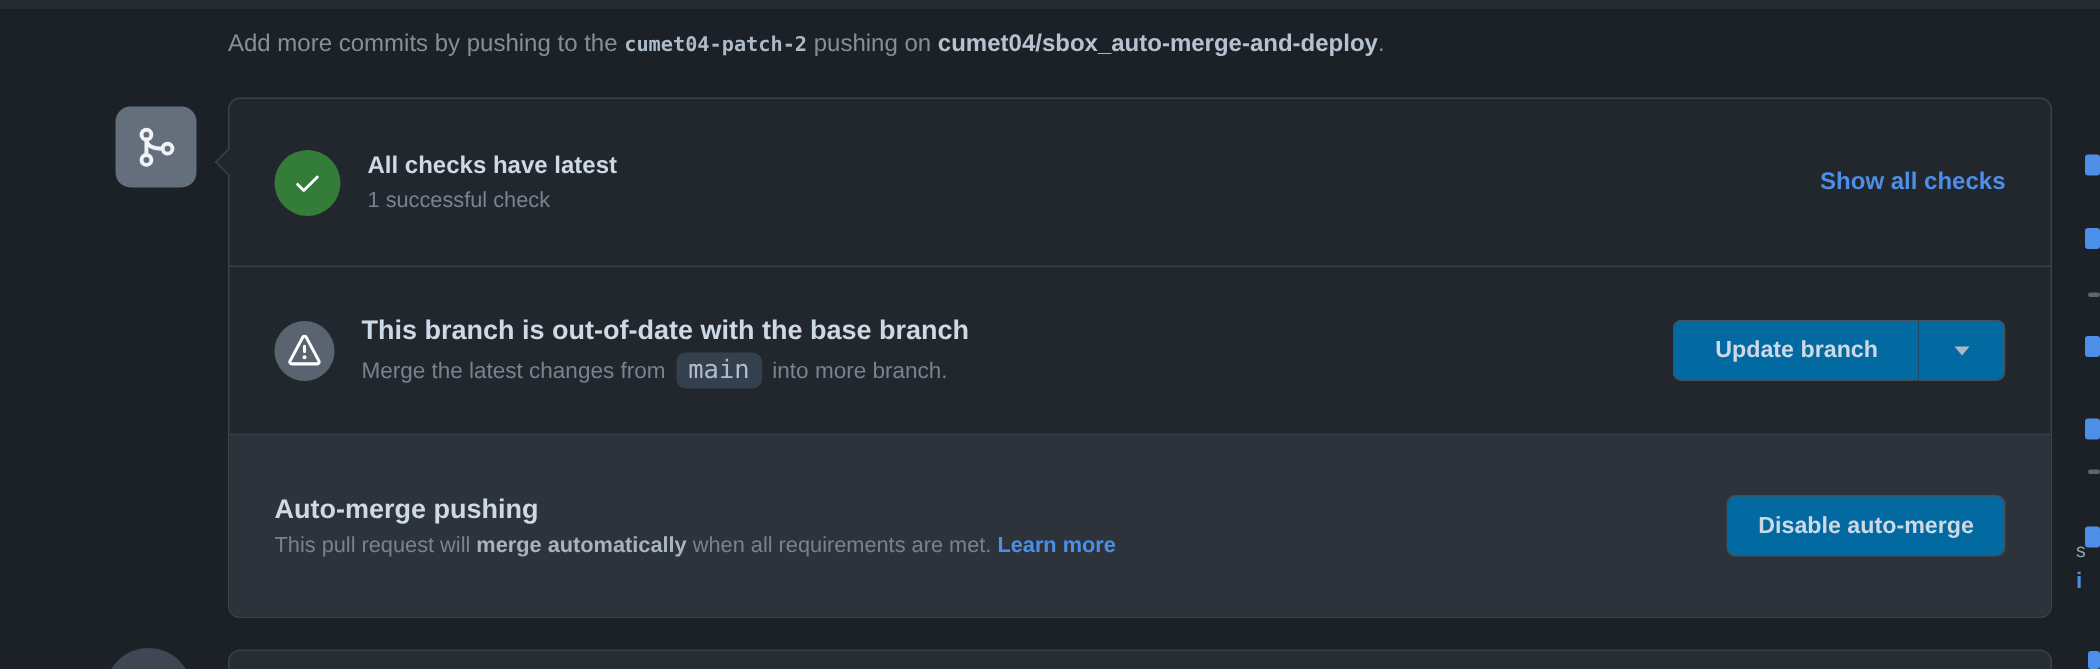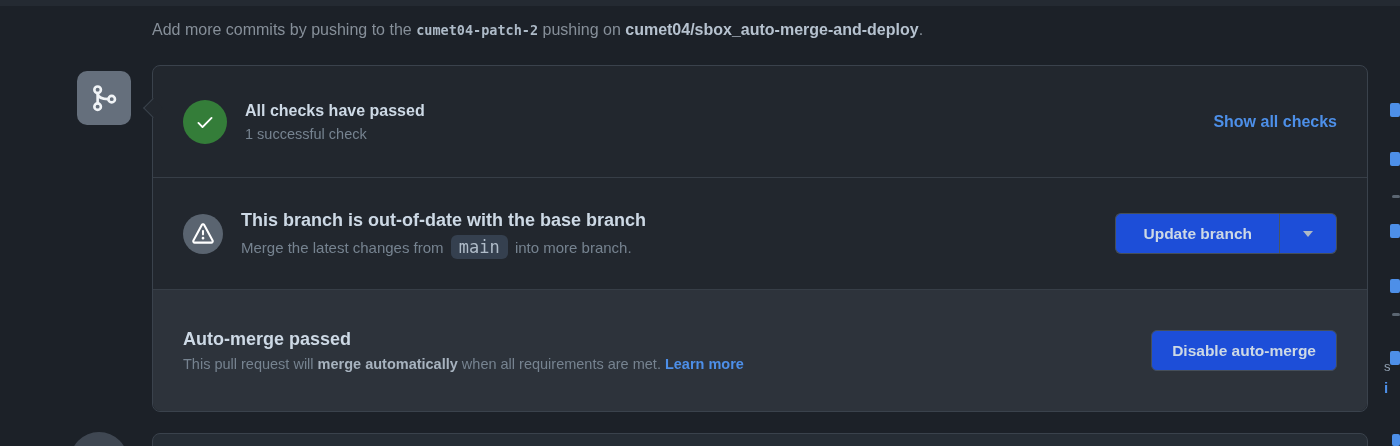--- a/index.html
+++ b/index.html
@@ -53,21 +53,21 @@
   .link{color:#4d8fe8;text-decoration:none;cursor:pointer;font-weight:bold;}
   .link-lg{font-size:16px;}
   .branch-pill{
     font-family:"DejaVu Sans Mono",monospace;font-size:17px;color:#b0bcc9;
     background:#35404f;border-radius:6px;padding:2px 8px;margin:0 3px;
     text-decoration:none;cursor:pointer;
   }
   .right-action{margin-left:auto;}
 
   .btn{
-    background:#1d4ed8;border:1px solid #454f5a;color:#cdd9e5;
+    background:#0369a1;border:1px solid #454f5a;color:#cdd9e5;
     font-family:"Liberation Sans",sans-serif;font-weight:600;font-size:15.5px;
     height:41px;border-radius:6px;padding:0 20px;cursor:pointer;
   }
   .split{display:flex;margin-left:auto;}
   .split .btn-main{border-radius:6px 0 0 6px;border-right:none;padding:0 27px;}
   .split .btn-caret{
     border-radius:0 6px 6px 0;border-left:1px solid #4a5560;width:58px;
     display:flex;align-items:center;justify-content:center;padding:0;
   }
   .caret-down{
@@ -114,21 +114,21 @@
   <div class="merge-box">
     <div class="caret"></div>
 
     <div class="box-row">
       <div class="status-circle circle-green">
         <svg width="20" height="20" viewBox="0 0 16 16">
           <path fill="#ffffff" d="M13.78 4.22a.75.75 0 0 1 0 1.06l-7.25 7.25a.75.75 0 0 1-1.06 0L2.22 9.28a.75.75 0 1 1 1.06-1.06L6 10.94l6.72-6.72a.75.75 0 0 1 1.06 0Z"></path>
         </svg>
       </div>
       <div class="row-texts">
-        <h3 class="row-title">All checks have passed</h3>
+        <h3 class="row-title">All checks have latest</h3>
         <p class="row-sub sm">1 successful check</p>
       </div>
       <a class="link link-lg right-action">Show all checks</a>
     </div>
 
     <div class="box-row">
       <div class="status-circle circle-grey">
         <svg width="22" height="22" viewBox="0 0 16 16">
           <path fill="#ffffff" d="M6.457 1.047c.659-1.234 2.427-1.234 3.086 0l6.082 11.378A1.75 1.75 0 0 1 14.082 15H1.918a1.75 1.75 0 0 1-1.543-2.575Zm1.763.707a.25.25 0 0 0-.44 0L1.698 13.132a.25.25 0 0 0 .22.368h12.164a.25.25 0 0 0 .22-.368Zm.53 3.996v2.5a.75.75 0 0 1-1.5 0v-2.5a.75.75 0 0 1 1.5 0ZM9 11a1 1 0 1 1-2 0 1 1 0 0 1 2 0Z"></path>
         </svg>
@@ -144,21 +144,21 @@
       <div class="split">
         <button class="btn btn-main">Update branch</button>
         <button class="btn btn-caret">
           <span class="caret-down"></span>
         </button>
       </div>
     </div>
 
     <div class="box-row highlight">
       <div class="row-texts">
-        <h3 class="row-title lg">Auto-merge passed</h3>
+        <h3 class="row-title lg">Auto-merge pushing</h3>
         <p class="row-sub sm">
           <span>This pull request will </span><span class="bold-inline">merge automatically</span><span> when all requirements are met. </span><a class="link">Learn more</a>
         </p>
       </div>
       <button class="btn right-action">Disable auto-merge</button>
     </div>
   </div>
 
   <div class="avatar"></div>
   <div class="next-box"></div>

